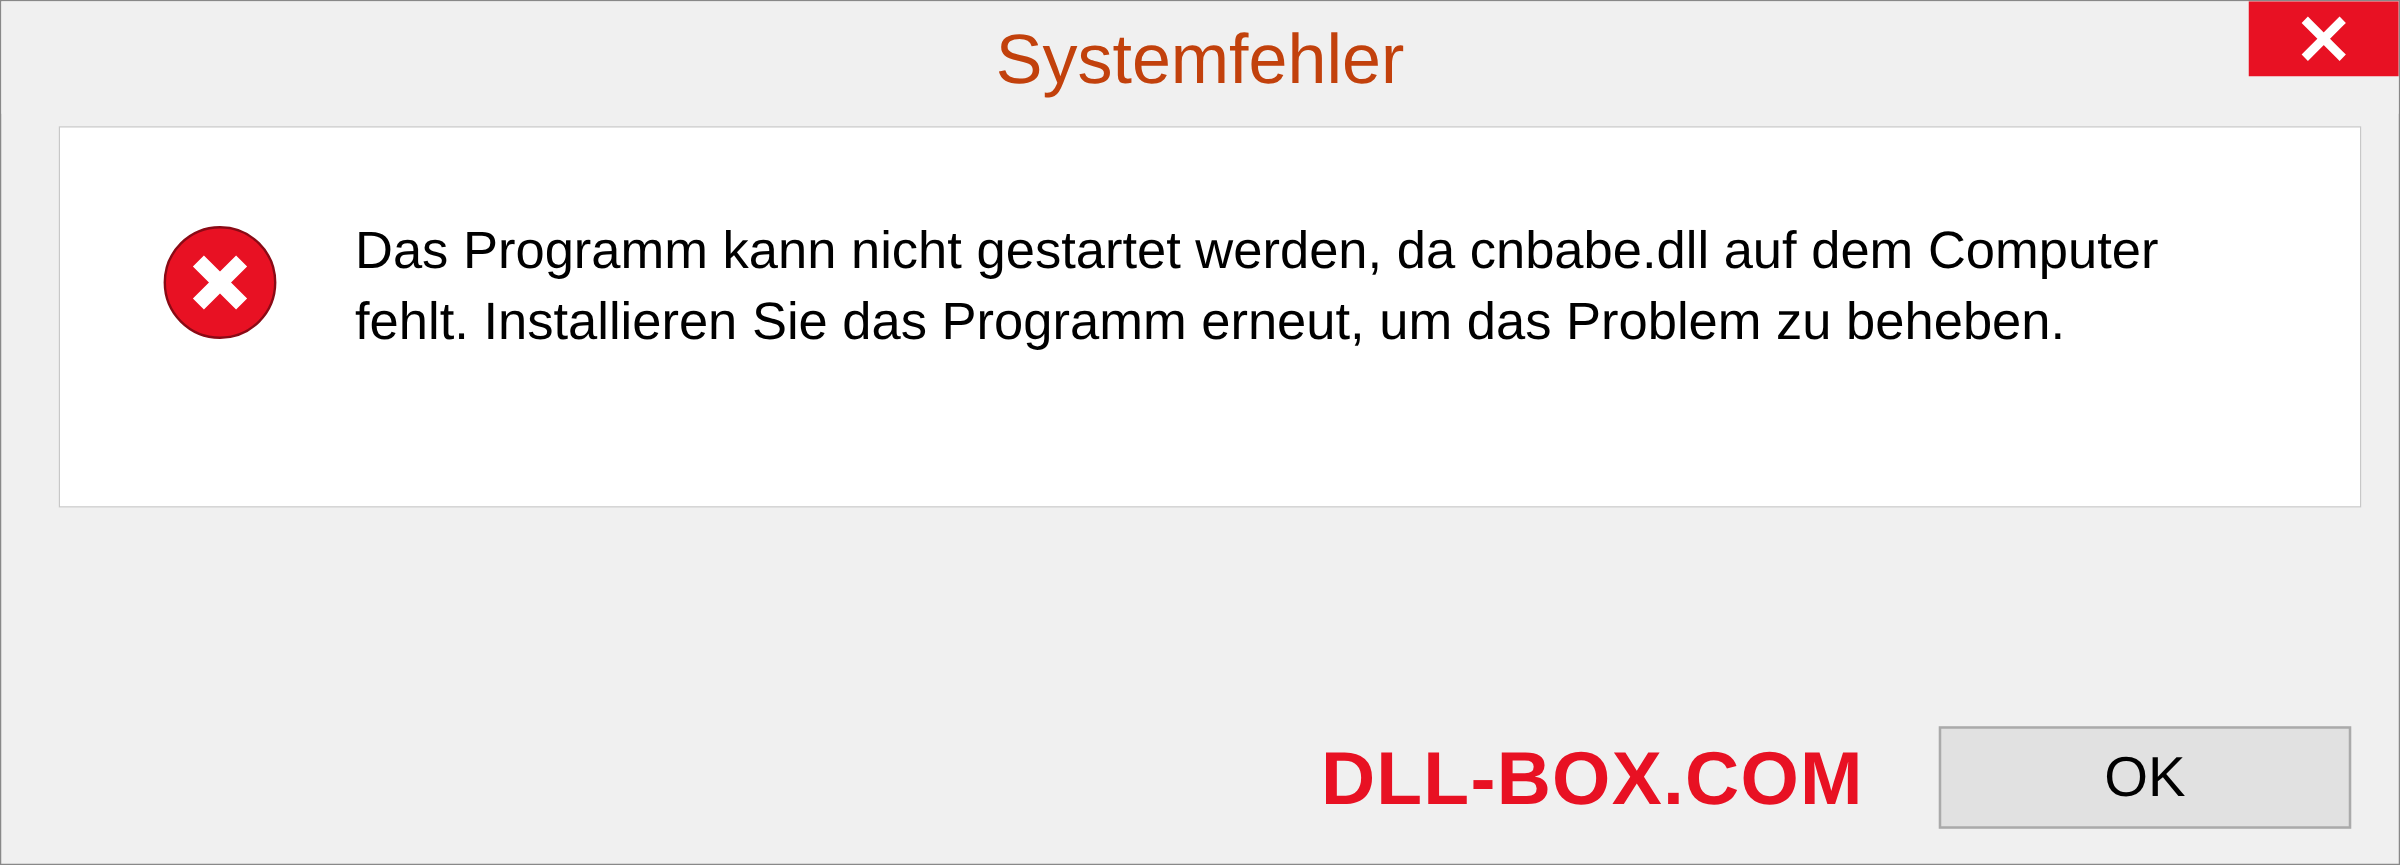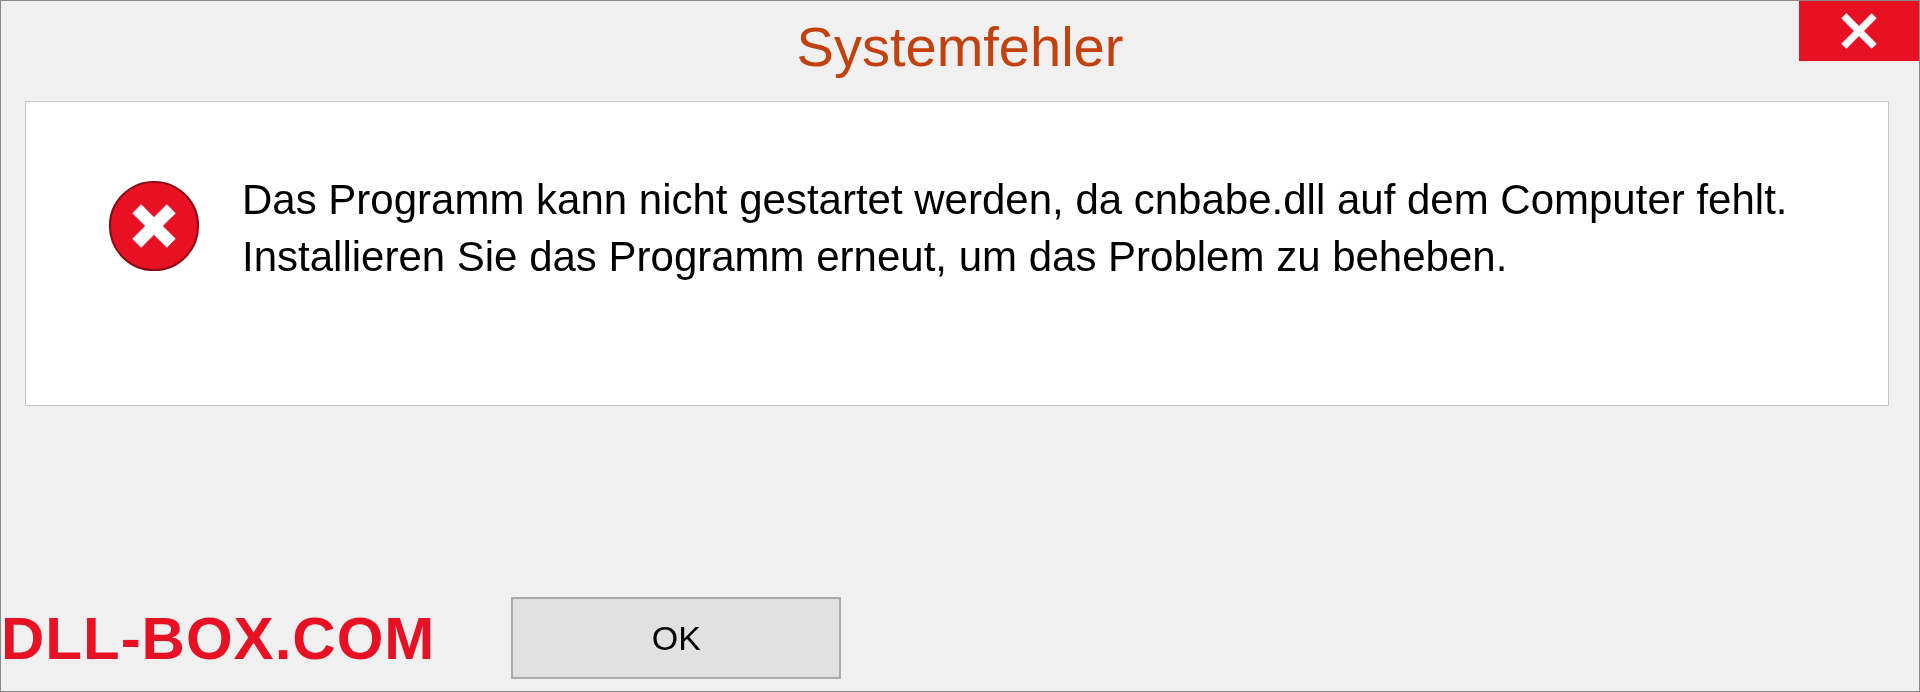--- a/index.html
+++ b/index.html
@@ -38,64 +38,64 @@
       display: flex;
       align-items: center;
       justify-content: center;
       cursor: pointer;
     }
     .close-btn svg {
       width: 38px;
       height: 38px;
     }
     .content-box {
-      margin: 10px 30px 30px 24px;
+      margin: 10px 30px 30px 46px;
       background: #ffffff;
       border: 1px solid #c8c8c8;
       padding: 70px 80px 120px 80px;
       display: flex;
       align-items: flex-start;
-      gap: 40px;
+      gap: 60px;
     }
     .error-icon {
       flex-shrink: 0;
       width: 96px;
       height: 96px;
       margin-top: 6px;
     }
     .message {
       font-size: 42px;
       line-height: 1.35;
       color: #000;
       font-weight: 400;
     }
     .footer {
       position: absolute;
-      bottom: 12px;
+      bottom: 28px;
       left: 0;
       right: 0;
       padding: 0 38px 0 0;
       display: flex;
       align-items: center;
-      justify-content: flex-start;
-      gap: 76px;
+      justify-content: flex-end;
+      gap: 60px;
     }
     .watermark {
       font-size: 60px;
       font-weight: 900;
       color: #e81123;
       letter-spacing: 1px;
       font-family: Arial, sans-serif;
     }
     .ok-btn {
       width: 330px;
       height: 82px;
       background: #e1e1e1;
       border: 2px solid #aaa;
-      font-size: 34px;
+      font-size: 45px;
       color: #000;
       display: flex;
       align-items: center;
       justify-content: center;
       cursor: pointer;
       font-family: inherit;
     }
   </style>
 </head>
 <body>

